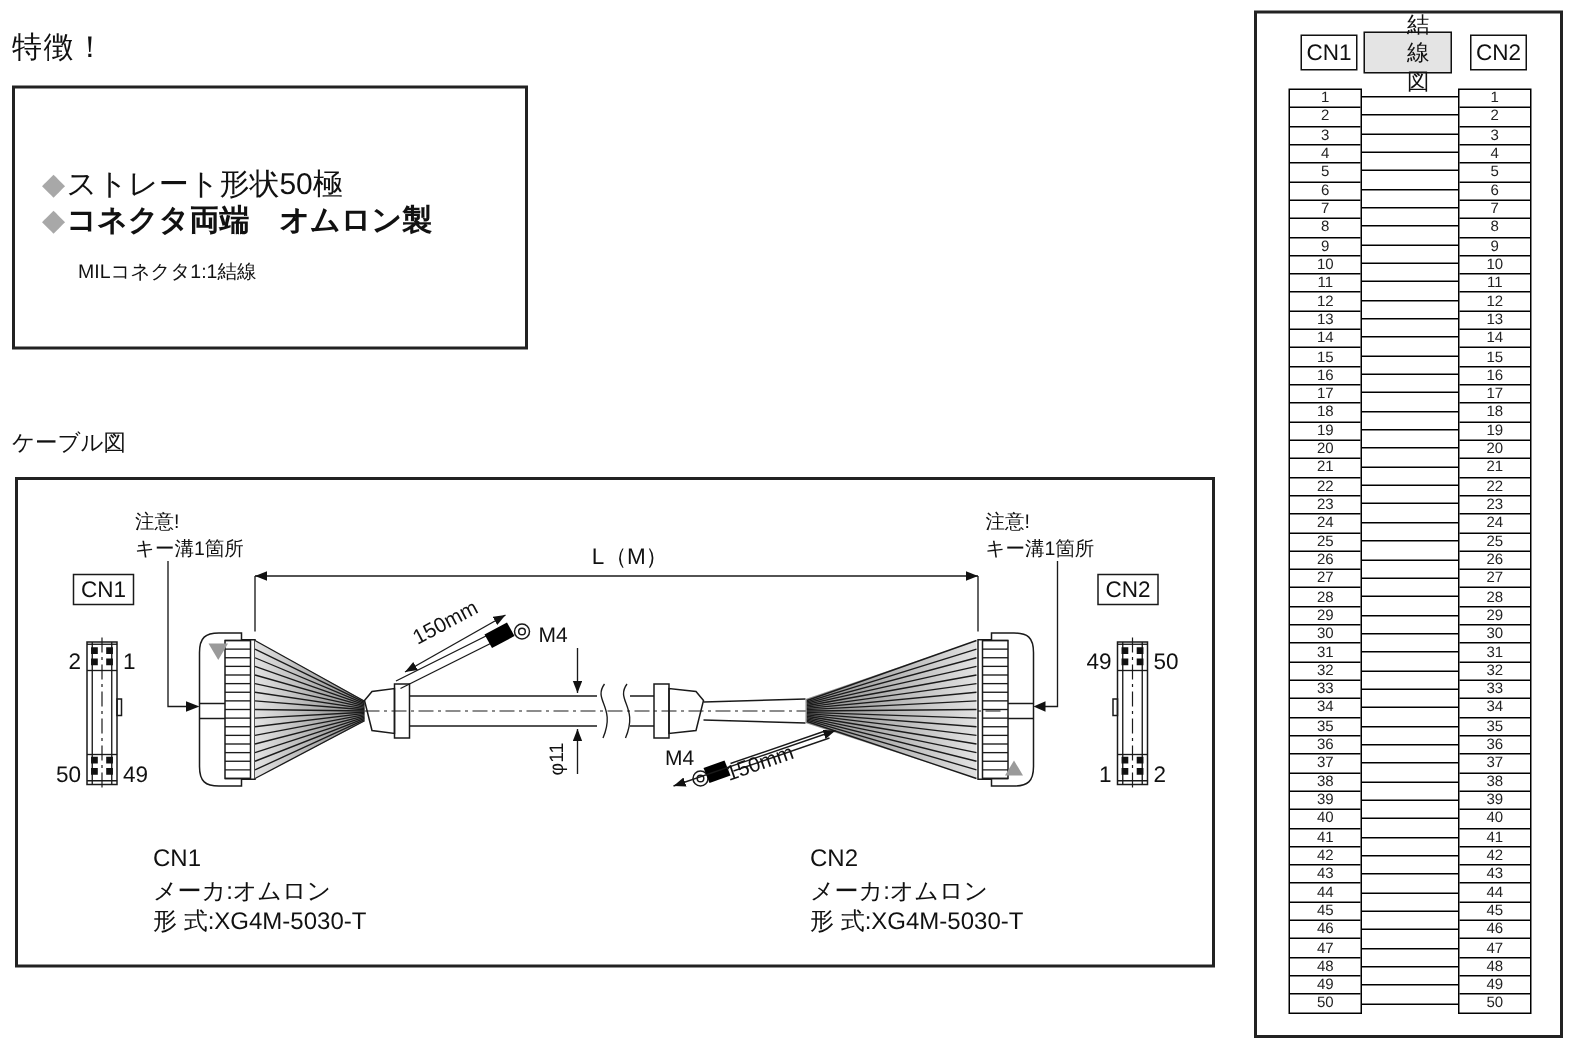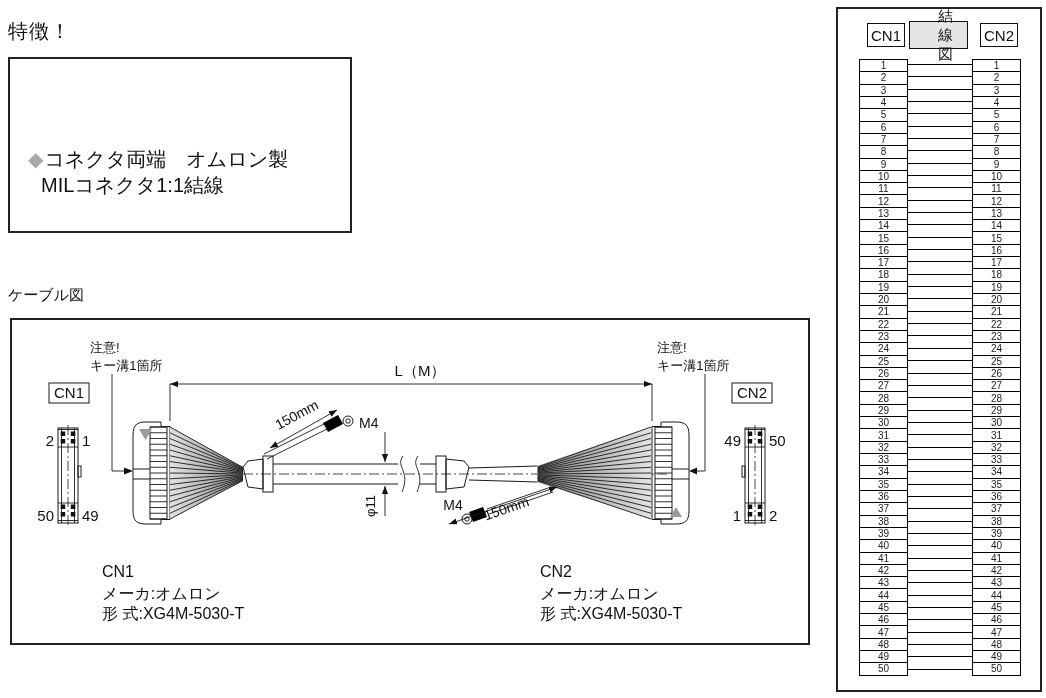--- a/index.html
+++ b/index.html
@@ -4,21 +4,21 @@
 <style>
   html,body{margin:0;padding:0;background:#fff;}
   #root{position:relative;width:1046px;height:698px;background:#fff;overflow:hidden;
         font-family:"Liberation Sans","DejaVu Sans",sans-serif;color:#111;}
   .abs{position:absolute;}
   
   #features-title{left:8px;top:18px;font-size:20px;letter-spacing:1px;}
   #features-box{left:8px;top:57px;width:344px;height:176px;border:2px solid #222;box-sizing:border-box;}
   .feat-line{position:absolute;left:18px;font-size:20px;white-space:nowrap;}
   .feat-line .dmd{font-size:20px;margin-right:1px;}
-  .feat-cont{position:absolute;left:31px;font-size:20px;white-space:nowrap;text-align:right;}
+  .feat-cont{position:absolute;left:42px;font-size:13px;white-space:nowrap;text-align:right;}
   
   #cable-title{left:8px;top:286px;font-size:15px;}
   #cable-box{left:10px;top:318px;width:800px;height:327px;border:2px solid #222;box-sizing:border-box;}
   #cable-svg{display:block;}
   svg text{fill:#111;stroke:none;font-family:"Liberation Sans","DejaVu Sans",sans-serif;}
   svg .t13{font-size:13px;} svg .t14{font-size:14px;} svg .t15{font-size:15px;} svg .t16{font-size:16px;}
   svg line,svg path,svg rect,svg polyline{stroke:#1a1a1a;fill:none;stroke-width:1;}
   svg .thin{stroke-width:0.9;}
   svg .cl{stroke-dasharray:10 3 2 3;stroke-width:0.8;}
   svg .fill-dark{fill:#111;stroke:none;}
@@ -36,21 +36,22 @@
   .pin-row:last-child{border-bottom:none;}
   .wire{position:absolute;left:70px;width:64px;height:1px;background:#000;}
 </style>
 </head>
 <body>
 
 <div id="root">
 
   <div class="abs" id="features-title">特徴！</div>
   <div class="abs" id="features-box">
-    <div class="feat-line" style="top:87px;"><span class="dmd" style="color:#a8a8a8;">◆</span><span>コネクタ両端　オムロン製</span></div>
+    <div class="feat-line" style="top:50px;"><span class="dmd" style="color:#a8a8a8;">◆</span><span>ストレート形状50極</span></div>
+    <div class="feat-line" style="top:74px;font-weight:bold;"><span class="dmd" style="color:#a8a8a8;">◆</span><span>コネクタ両端　オムロン製</span></div>
     <div class="feat-cont" style="top:113px;">MILコネクタ1:1結線</div>
   </div>
 
   <div class="abs" id="cable-title">ケーブル図</div>
   <div class="abs" id="cable-box">
     <svg id="cable-svg" width="796" height="323" viewBox="0 0 796 323">
       <defs>
         <marker id="arrE" markerWidth="10" markerHeight="8" refX="9" refY="3.5" orient="auto">
             <path d="M0,0 L9,3.5 L0,7 Z" class="arrow"></path>
           </marker>

